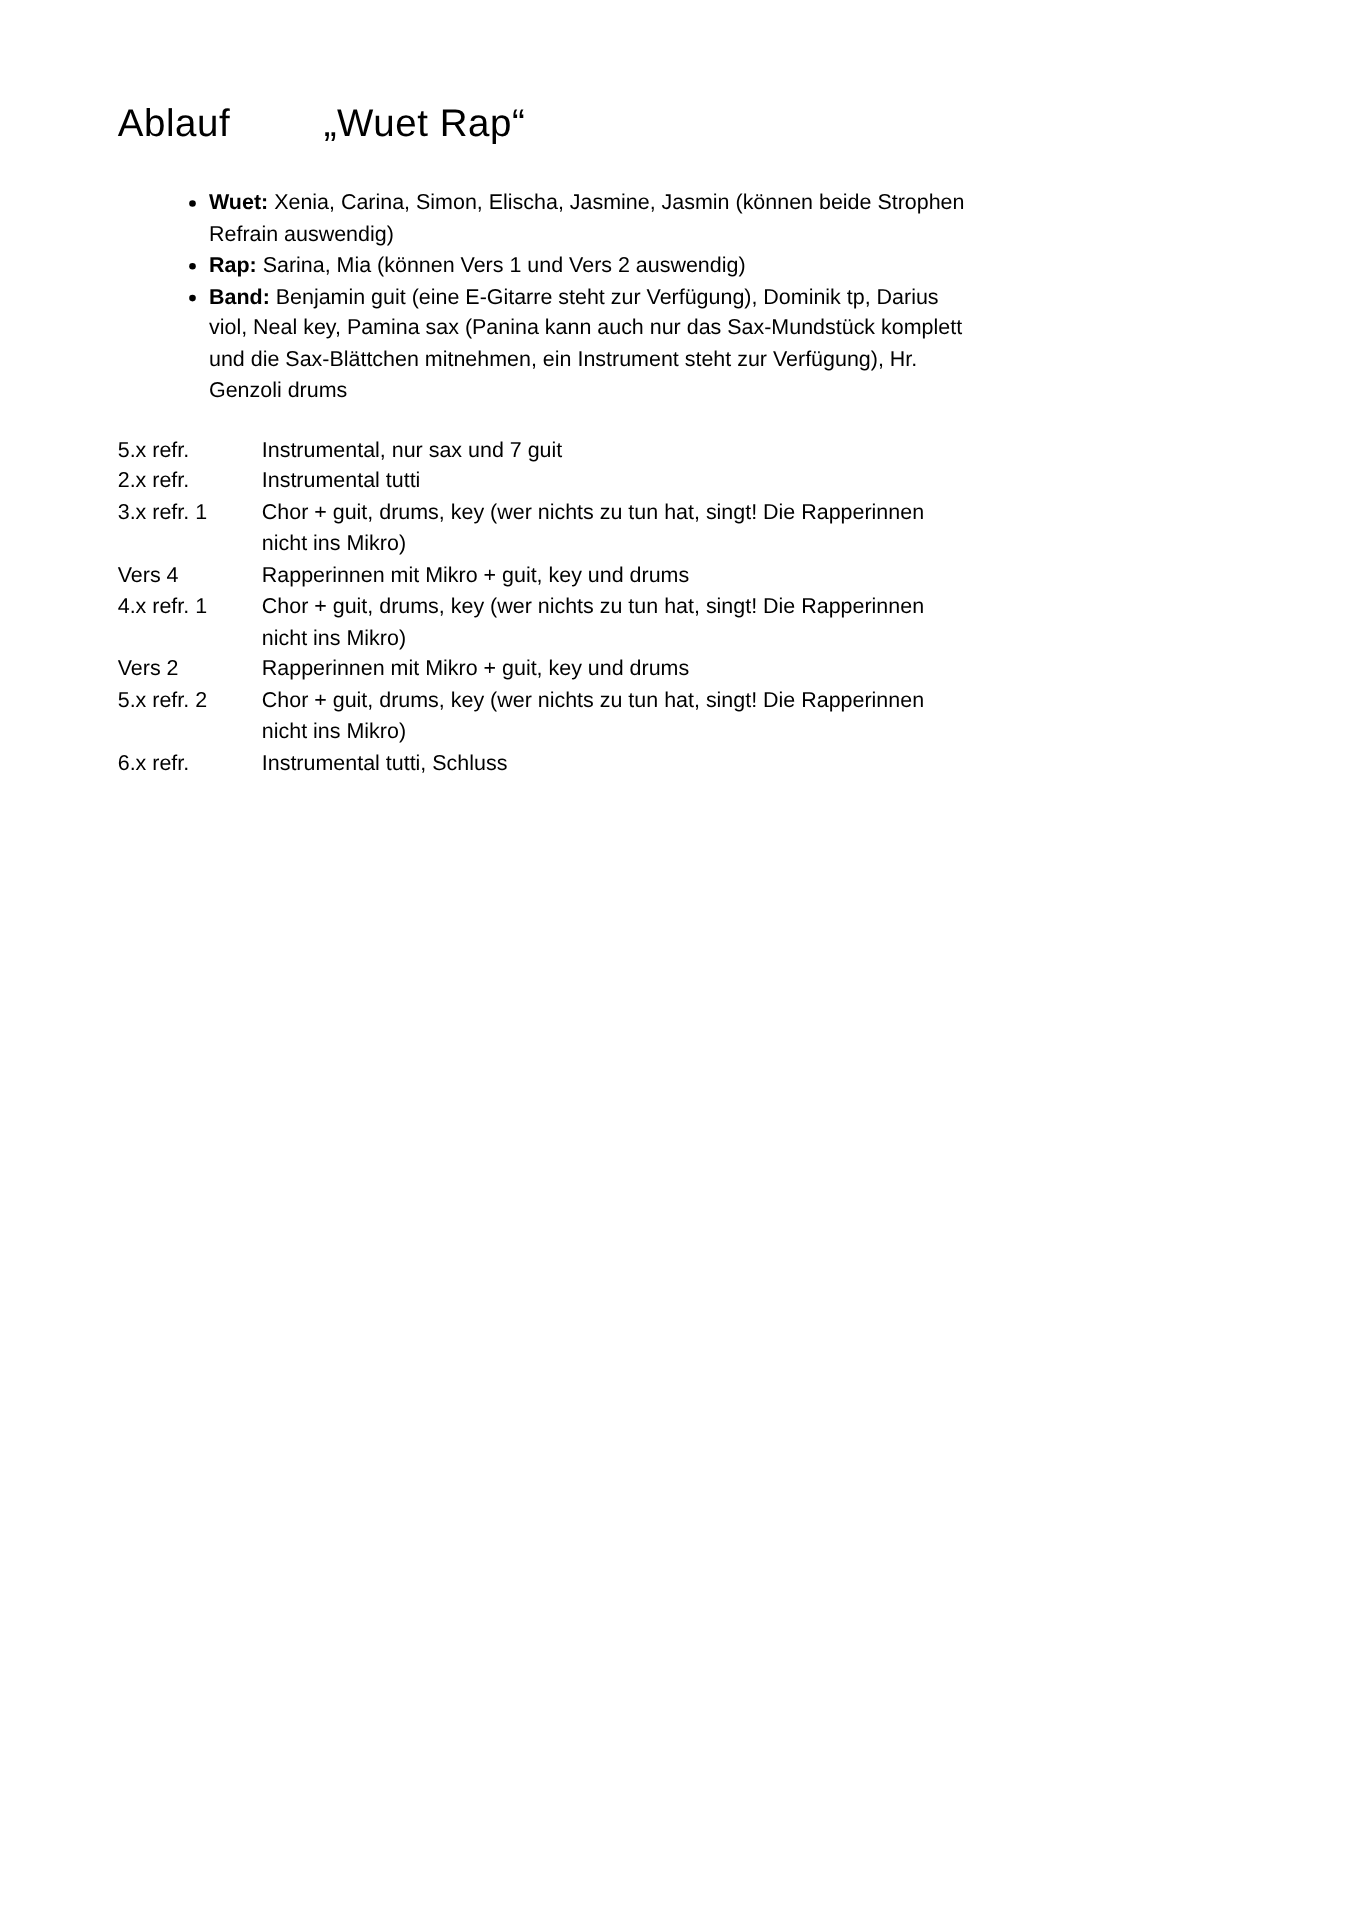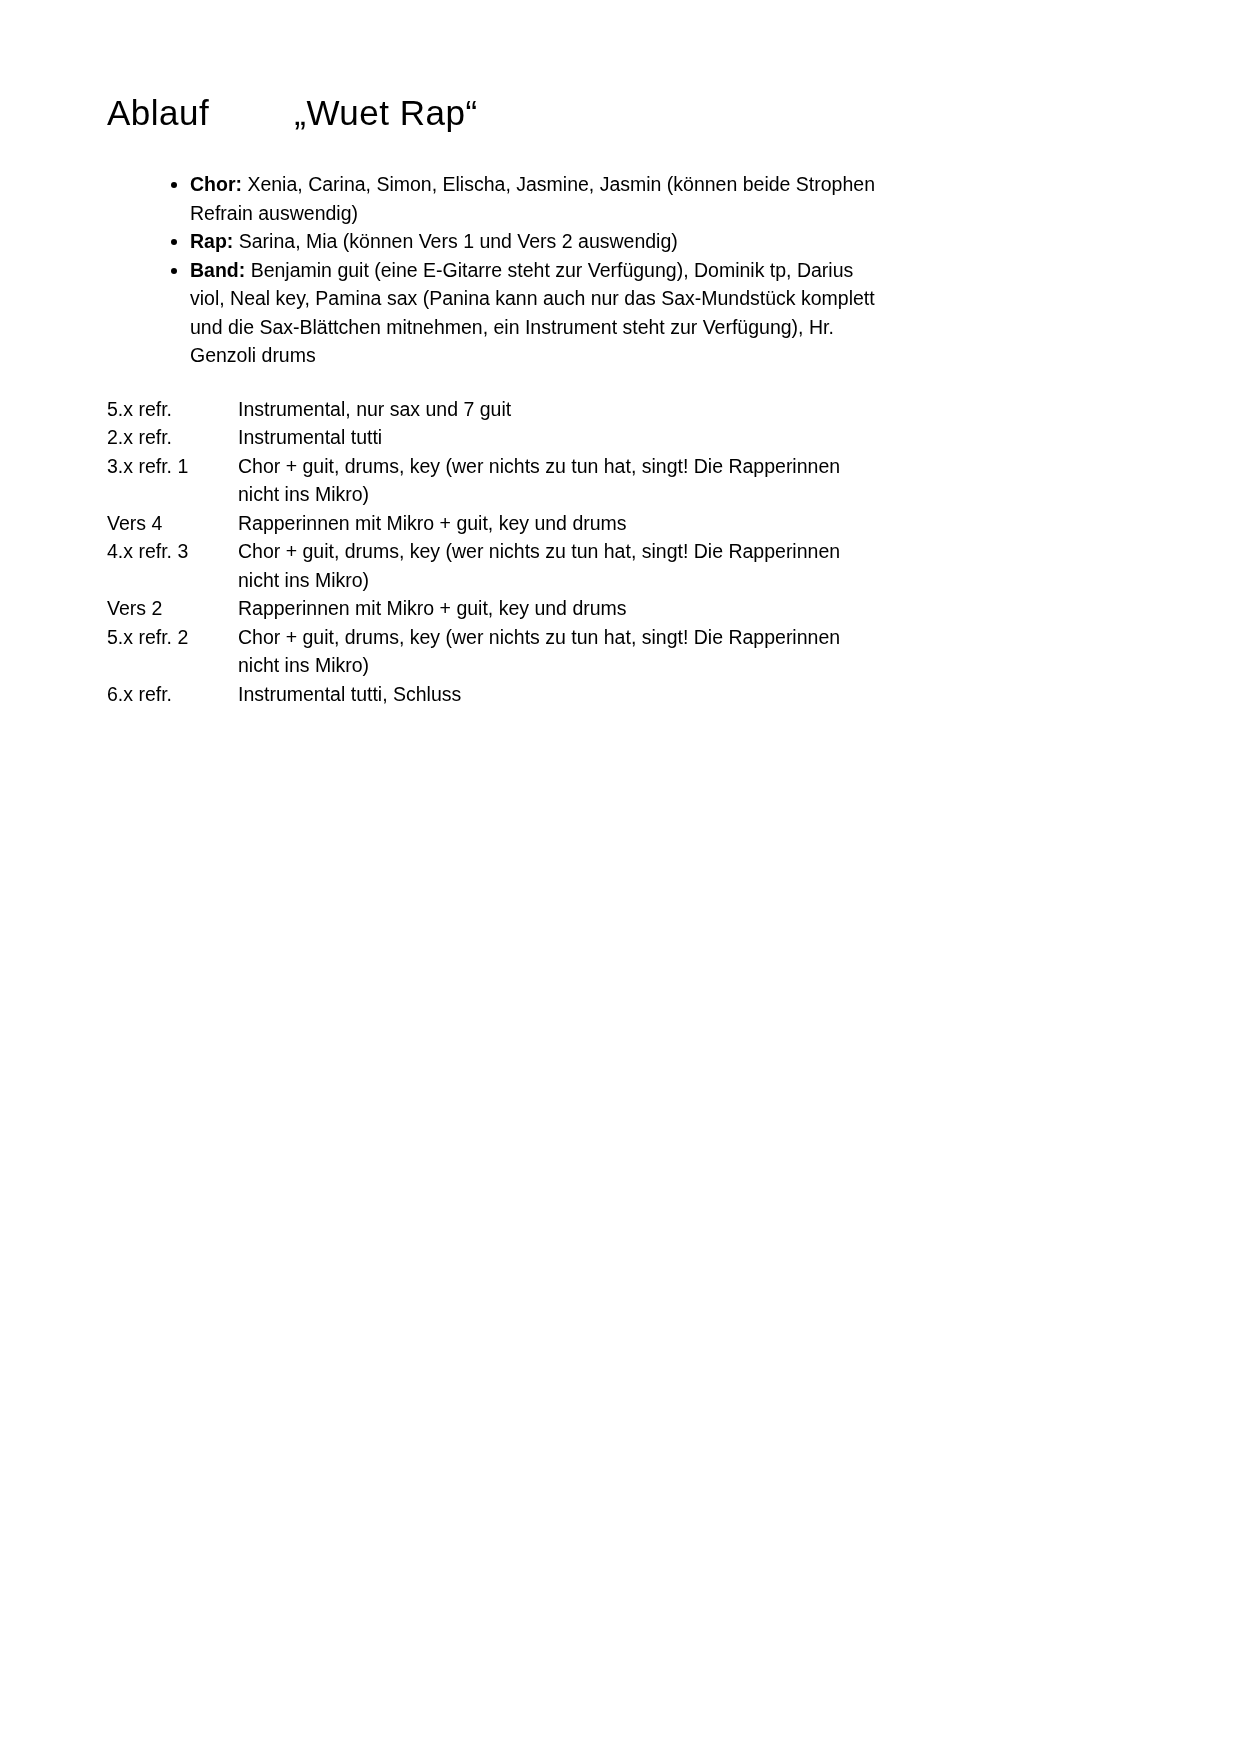--- a/index.html
+++ b/index.html
@@ -67,21 +67,21 @@
 </head>
 <body>
 
 <div class="page">
 
   <h1 class="title"><span class="title-left">Ablauf</span><span class="title-right">„Wuet Rap“</span></h1>
 
 
   <ul class="roles">
 
-      <li class="role"><strong class="role-label">Chor:</strong> <span class="role-text">Xenia, Carina, Simon, Elischa, Jasmine, Jasmin (können beide Strophen
+      <li class="role"><strong class="role-label">Wuet:</strong> <span class="role-text">Xenia, Carina, Simon, Elischa, Jasmine, Jasmin (können beide Strophen
 Refrain auswendig)</span></li>
 
       <li class="role"><strong class="role-label">Rap:</strong> <span class="role-text">Sarina, Mia (können Vers 1 und Vers 2 auswendig)</span></li>
 
       <li class="role"><strong class="role-label">Band:</strong> <span class="role-text">Benjamin guit (eine E-Gitarre steht zur Verfügung), Dominik tp, Darius
 viol, Neal key, Pamina sax (Panina kann auch nur das Sax-Mundstück komplett
 und die Sax-Blättchen mitnehmen, ein Instrument steht zur Verfügung), Hr.
 Genzoli drums</span></li>
     </ul>
 
@@ -90,21 +90,21 @@
 
       <div class="row"><span class="row-label">5.x refr.</span><span class="row-text">Instrumental, nur sax und 7 guit</span></div>
 
       <div class="row"><span class="row-label">2.x refr.</span><span class="row-text">Instrumental tutti</span></div>
 
       <div class="row"><span class="row-label">3.x refr. 1</span><span class="row-text">Chor + guit, drums, key (wer nichts zu tun hat, singt! Die Rapperinnen
 nicht ins Mikro)</span></div>
 
       <div class="row"><span class="row-label">Vers 4</span><span class="row-text">Rapperinnen mit Mikro + guit, key und drums</span></div>
 
-      <div class="row"><span class="row-label">4.x refr. 3</span><span class="row-text">Chor + guit, drums, key (wer nichts zu tun hat, singt! Die Rapperinnen
+      <div class="row"><span class="row-label">4.x refr. 1</span><span class="row-text">Chor + guit, drums, key (wer nichts zu tun hat, singt! Die Rapperinnen
 nicht ins Mikro)</span></div>
 
       <div class="row"><span class="row-label">Vers 2</span><span class="row-text">Rapperinnen mit Mikro + guit, key und drums</span></div>
 
       <div class="row"><span class="row-label">5.x refr. 2</span><span class="row-text">Chor + guit, drums, key (wer nichts zu tun hat, singt! Die Rapperinnen
 nicht ins Mikro)</span></div>
 
       <div class="row"><span class="row-label">6.x refr.</span><span class="row-text">Instrumental tutti, Schluss</span></div>
     </div>
 

